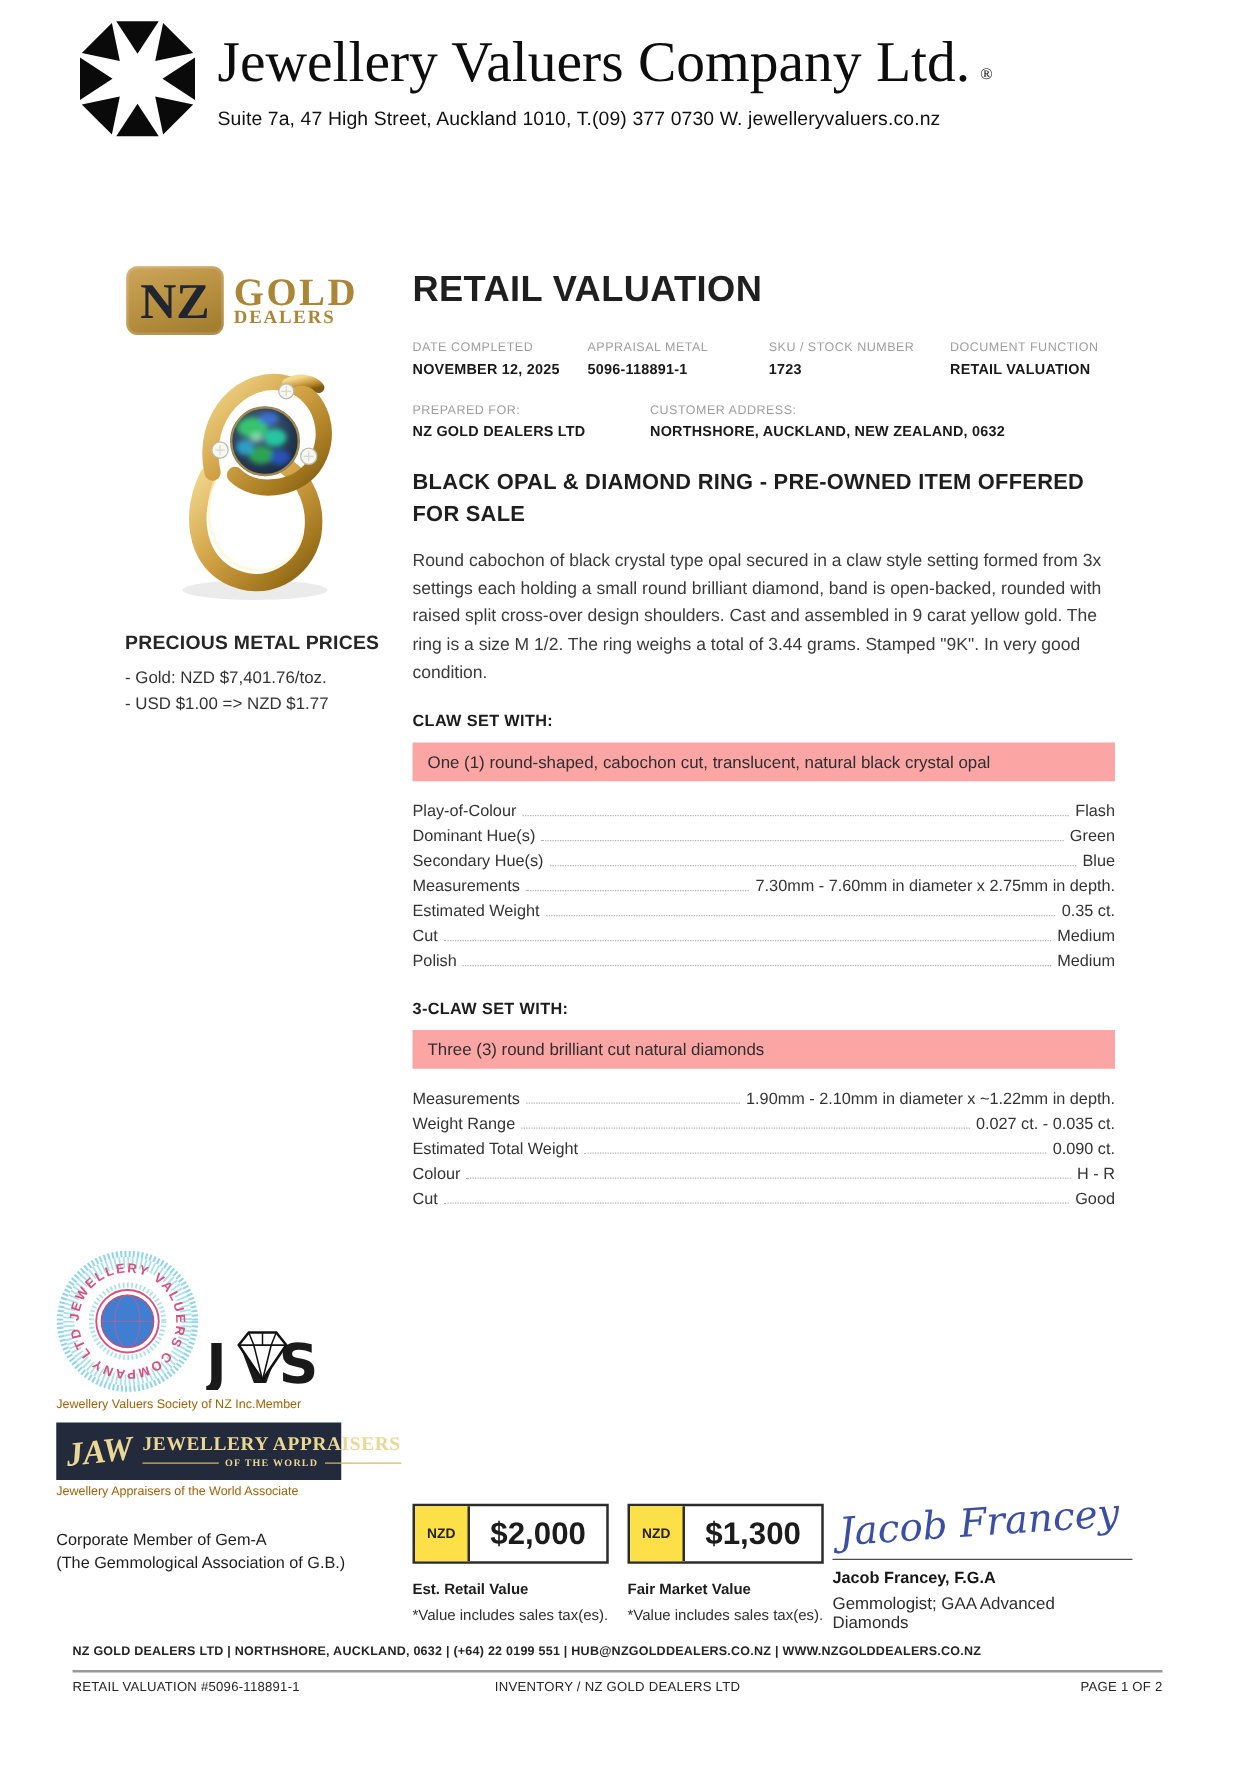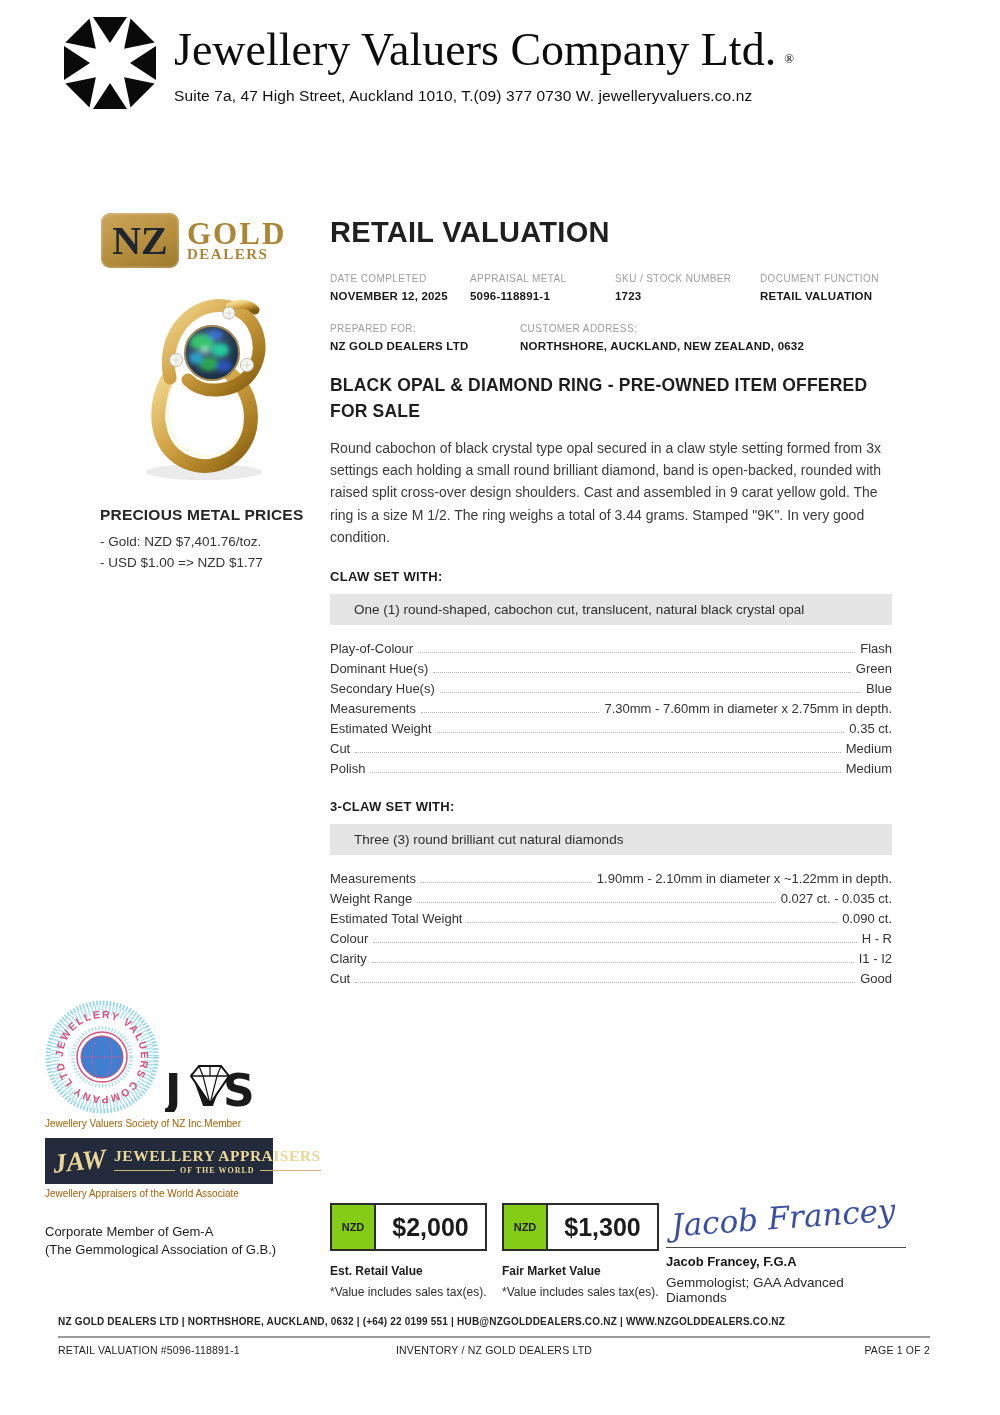--- a/index.html
+++ b/index.html
@@ -72,33 +72,33 @@
   .right-col { left:330px; top:216px; width:562px; }
   .doc-title { font-size:29px; font-weight:700; color:#1f1f1f; letter-spacing:0.3px; margin-bottom:24px; }
   .meta-grid { display:grid; grid-template-columns:140px 145px 145px 1fr; margin-bottom:21px; }
   .meta-label { font-size:10px; color:#9e9e9e; letter-spacing:0.4px; }
   .meta-value { font-size:11.5px; font-weight:700; color:#191919; margin-top:6px; letter-spacing:0.2px; }
   .prepared-grid { display:grid; grid-template-columns:190px 1fr; }
   .item-title { margin-top:20px; font-size:17.5px; font-weight:700; color:#1e1e1e; line-height:1.5; letter-spacing:0.2px; }
   .item-desc { margin-top:12px; font-size:14px; color:#3a3a3a; line-height:1.6; }
   .claw-section { margin-top:21px; }
   .claw-heading { font-size:13px; font-weight:700; color:#1c1c1c; letter-spacing:0.3px; margin-bottom:10px; }
-  .gray-box { background:#e5e5e5; padding:8px 24px; font-size:13.5px; color:#2e2e2e; }
+  .gray-box { background:#fca5a5; padding:8px 12px; font-size:13.5px; color:#2e2e2e; }
   .spec-list { margin-top:13px; }
   .spec-row { display:flex; align-items:flex-end; font-size:13px; color:#333; padding:2.5px 0; }
   .spec-label { white-space:nowrap; }
   .spec-dots { flex:1; border-bottom:1.6px dotted #b0b0b0; margin:0 5px 3px 5px; min-width:12px; }
   .spec-value { white-space:nowrap; text-align:right; }
 
   
   .values-row { left:330px; top:1203px; display:flex; gap:15px; }
   .value-card { width:157px; }
   .value-box { display:flex; height:48px; border:2px solid #2c2c2c; background:#fff; }
   .value-cur {
-    width:44px; background:#84cc16; border-right:2px solid #2c2c2c;
+    width:44px; background:#fde047; border-right:2px solid #2c2c2c;
     display:flex; align-items:center; justify-content:center;
     font-size:11px; font-weight:700; color:#222;
   }
   .value-amt { flex:1; display:flex; align-items:center; justify-content:center; font-size:25px; font-weight:700; color:#1c1c1c; }
   .value-label { margin-top:13px; font-size:12px; font-weight:700; color:#1c1c1c; }
   .value-note { margin-top:7px; font-size:12px; color:#2e2e2e; }
 
   .signature { left:666px; top:1196px; width:240px; }
   .sig-script { height:52px; border-bottom:1.5px solid #4a4a4a; overflow:visible; }
   .sig-name { margin-top:6px; font-size:13px; font-weight:700; color:#161616; }
@@ -300,25 +300,20 @@
         </div>
       <div class="spec-row">
           <span class="spec-label">Estimated Total Weight</span>
           <span class="spec-dots"></span>
           <span class="spec-value">0.090 ct.</span>
         </div>
       <div class="spec-row">
           <span class="spec-label">Colour</span>
           <span class="spec-dots"></span>
           <span class="spec-value">H - R</span>
-        </div>
-      <div class="spec-row">
-          <span class="spec-label">Clarity</span>
-          <span class="spec-dots"></span>
-          <span class="spec-value">I1 - I2</span>
         </div>
       <div class="spec-row">
           <span class="spec-label">Cut</span>
           <span class="spec-dots"></span>
           <span class="spec-value">Good</span>
         </div>
     </div>
   </div>
 </div>
 

